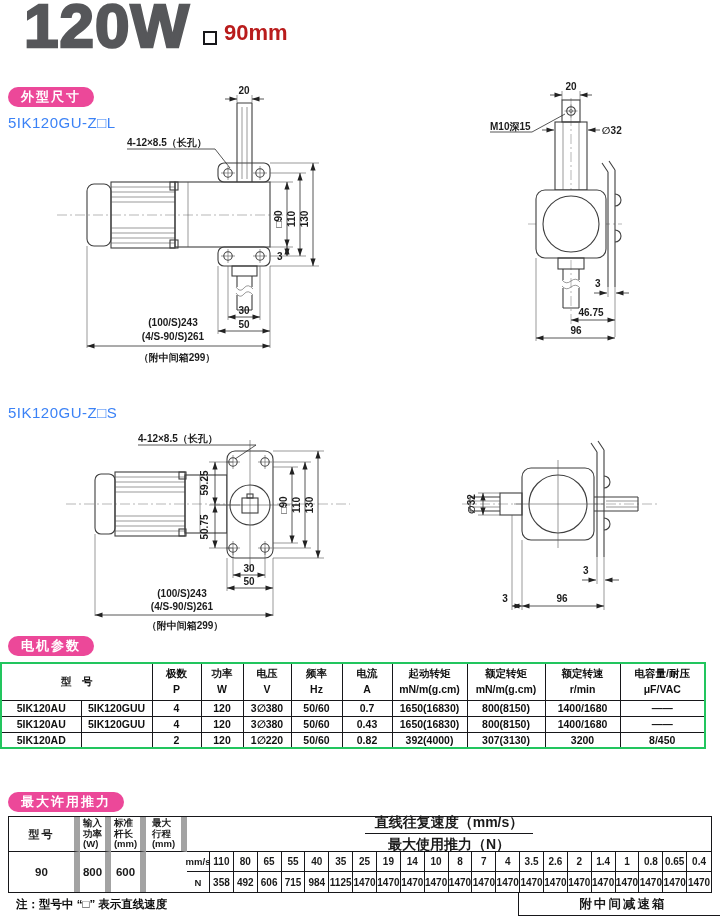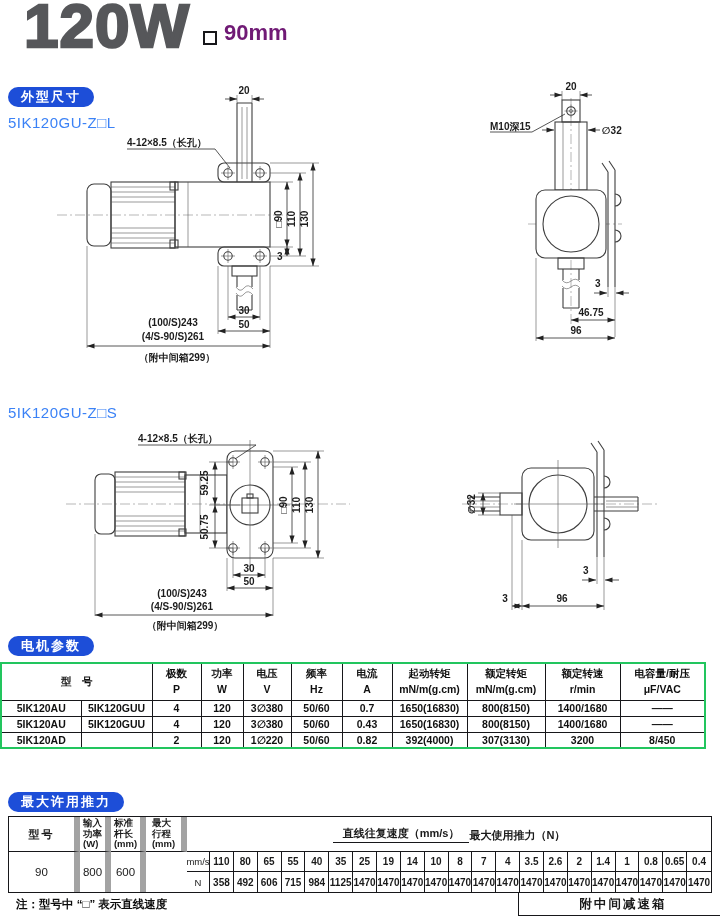--- a/index.html
+++ b/index.html
@@ -2,22 +2,22 @@
 <html><head>
 <meta charset="utf-8">
 <style>
 *{margin:0;padding:0;box-sizing:border-box}
 html,body{width:720px;height:917px}
 body{position:relative;background:#fff;overflow:hidden;color:#1a1a1a;
      font-family:"Liberation Sans","DejaVu Sans",sans-serif}
 .title{position:absolute;left:24px;top:-10px;font-size:62px;font-weight:900;
        color:#56575a;-webkit-text-stroke:2.5px #56575a;letter-spacing:1px}
 .sq{position:absolute;left:203px;top:31px;width:14px;height:14px;border:2px solid #17171a}
-.sqlabel{position:absolute;left:224px;top:20px;font-size:22px;font-weight:bold;color:#701a75}
-.badge{position:absolute;left:8px;background:#1d4ed8;color:#fff;font-weight:bold;
+.sqlabel{position:absolute;left:224px;top:20px;font-size:22px;font-weight:bold;color:#b91c1c}
+.badge{position:absolute;left:8px;background:#ec4899;color:#fff;font-weight:bold;
        font-size:13px;letter-spacing:2px;line-height:16px;padding:2px 13px;border-radius:10px}
 .mlabel{position:absolute;left:8px;font-size:15px;color:#3b82f6;letter-spacing:.5px}
 svg{position:absolute;overflow:visible}
 svg text{font-family:inherit;font-weight:bold;fill:#1c1c1c;font-size:10px}
 .ln{stroke:#3f3f3f;stroke-width:1.1;fill:none}
 .fw{stroke:#3f3f3f;stroke-width:1.1;fill:#fff}
 .thin{stroke:#555;stroke-width:.6;fill:none}
 .dim{stroke:#2b2b2b;stroke-width:.8;fill:none}
 .cl{stroke:#888;stroke-width:.6;fill:none;stroke-dasharray:10,3,2,3}
 
@@ -30,30 +30,30 @@
 
 .ttable{position:absolute;left:8px;top:816px;width:704px;height:77px;
         border:1.5px solid #17171a;display:flex;background:#fff}
 .tleft{width:178px;display:grid;grid-template-columns:71px 31px 35px 1fr;
        grid-template-rows:35px 1fr}
 .tleft>div{border-right:6px solid #a3a3a3;display:flex;align-items:center;
        justify-content:center;text-align:left}
 .tleft .th{border-bottom:1px solid #17171a;font-weight:bold;font-size:9.5px;
        line-height:1.15;white-space:pre-line}
 .tleft .th.m{font-size:11px;letter-spacing:2px}
-.tv{font-weight:normal;font-size:11.5px}
+.tv{font-weight:bold;font-size:11.5px}
 .tv.m{font-weight:normal;font-size:10px;letter-spacing:.3px}
 .tright{flex:1;display:flex;flex-direction:column}
-.thead2{height:35px;border-bottom:1px solid #17171a;display:flex;flex-direction:row;
-        align-items:center;justify-content:center;font-weight:bold;font-size:11px}
+.thead2{height:35px;border-bottom:1px solid #17171a;display:flex;flex-direction:column;
+        align-items:center;justify-content:center;font-weight:bold;font-size:14px}
 .thead2 .l1 span{display:inline-block;border-bottom:1.5px solid #17171a;padding:0 10px 1px}
 .thead2 .l2{padding-top:2px}
 .tmatrix{flex:1;display:grid;grid-template-columns:23px repeat(21,1fr);grid-auto-rows:1fr}
 .tunit{border-right:1px solid #17171a;border-bottom:1px solid #17171a;font-size:9.5px;
-       font-weight:normal;display:flex;align-items:center;justify-content:center}
+       font-weight:bold;display:flex;align-items:center;justify-content:center}
 .tunit.nf{border-bottom:none}
 .tcell{border-right:1px solid #17171a;display:flex;align-items:center;justify-content:center;
        font-size:10px;font-weight:bold}
 .tcell.s{border-bottom:1px solid #17171a}
 .tmatrix [data-repeat] .tcell:last-child{border-right:none}
 .midbox{position:absolute;left:518px;top:893px;width:210px;height:23px;
         border:1.5px solid #17171a;border-top:none;display:flex;align-items:center;
         justify-content:center;font-weight:bold;font-size:12.5px;letter-spacing:2px}
 .note{position:absolute;left:16px;top:897px;font-size:11.5px;font-weight:bold;color:#0d0d0d}
 </style>

